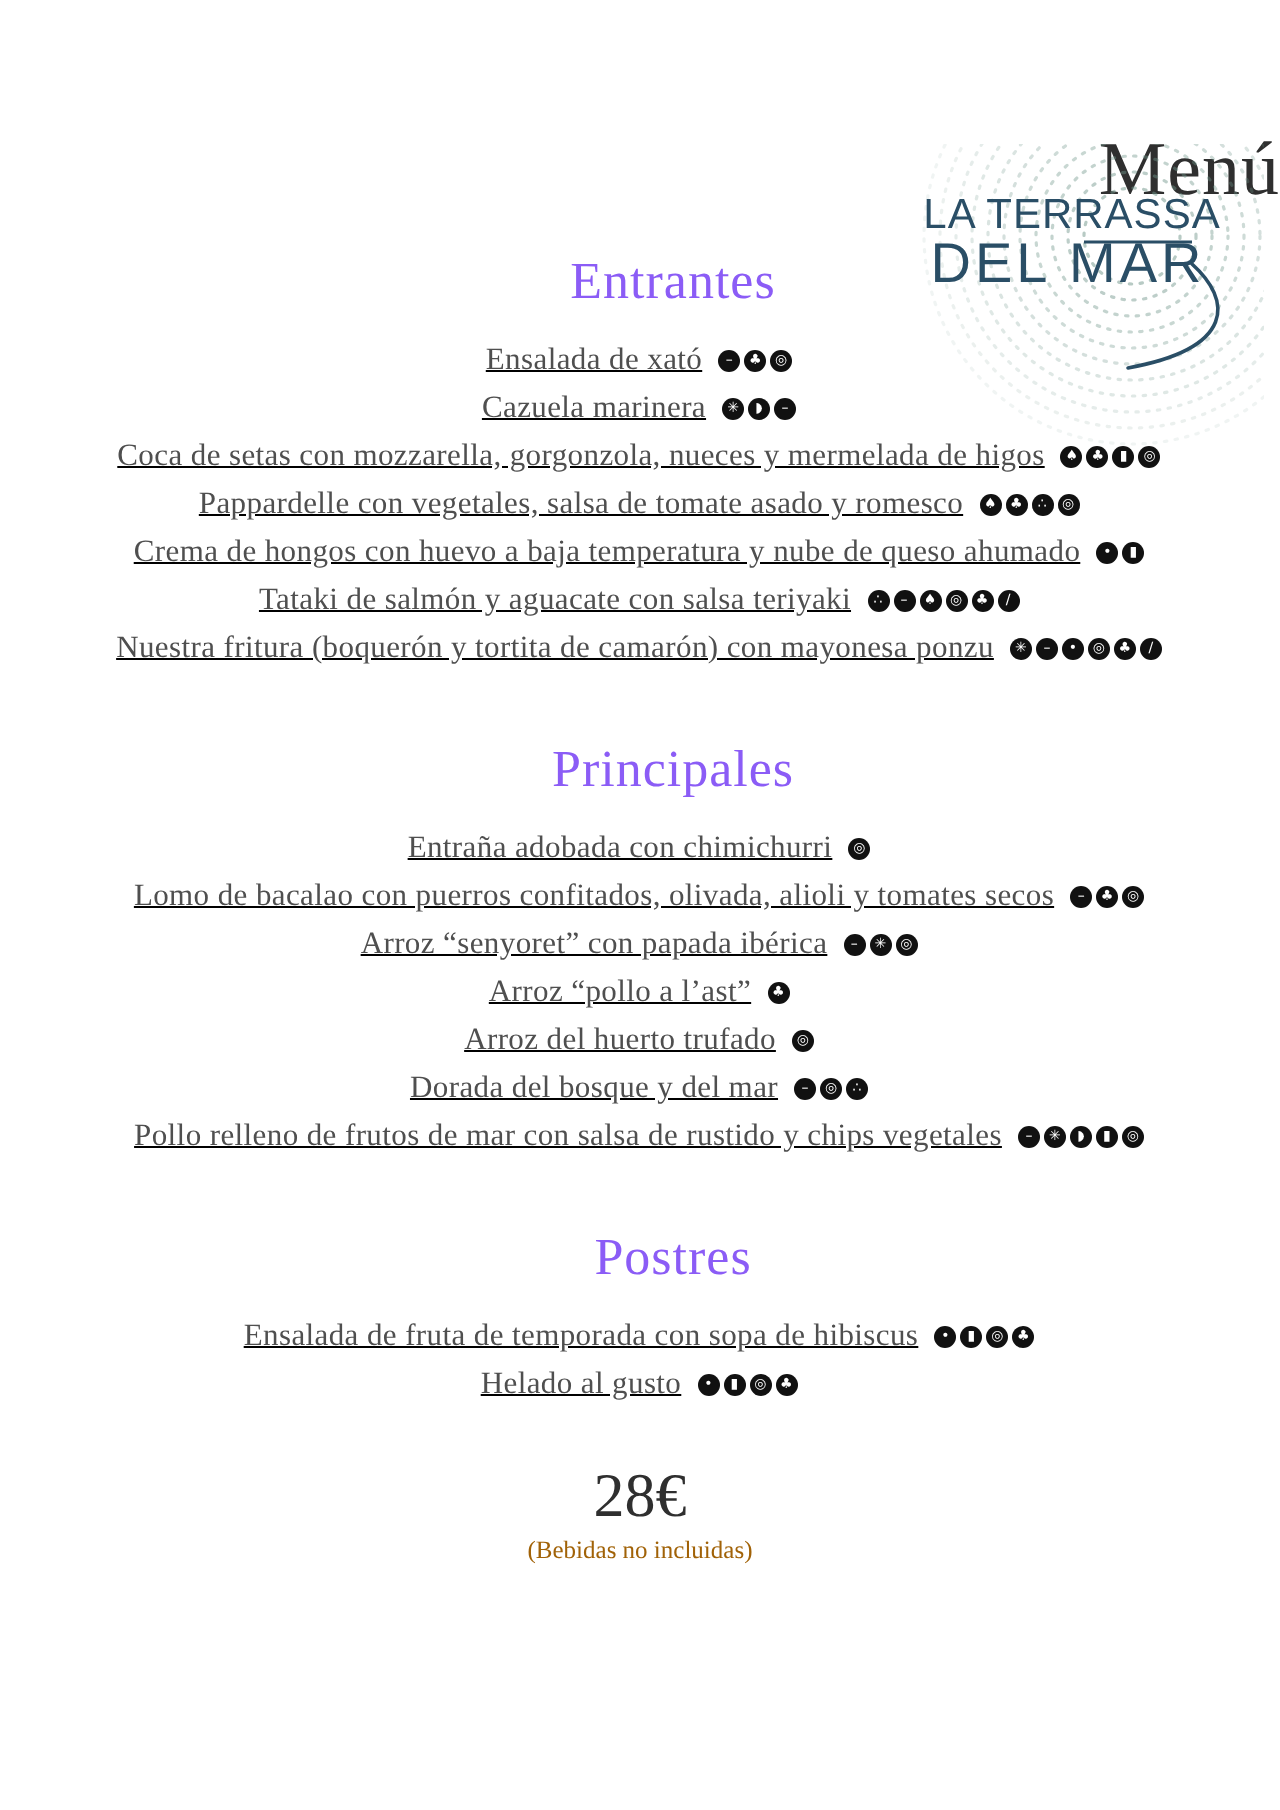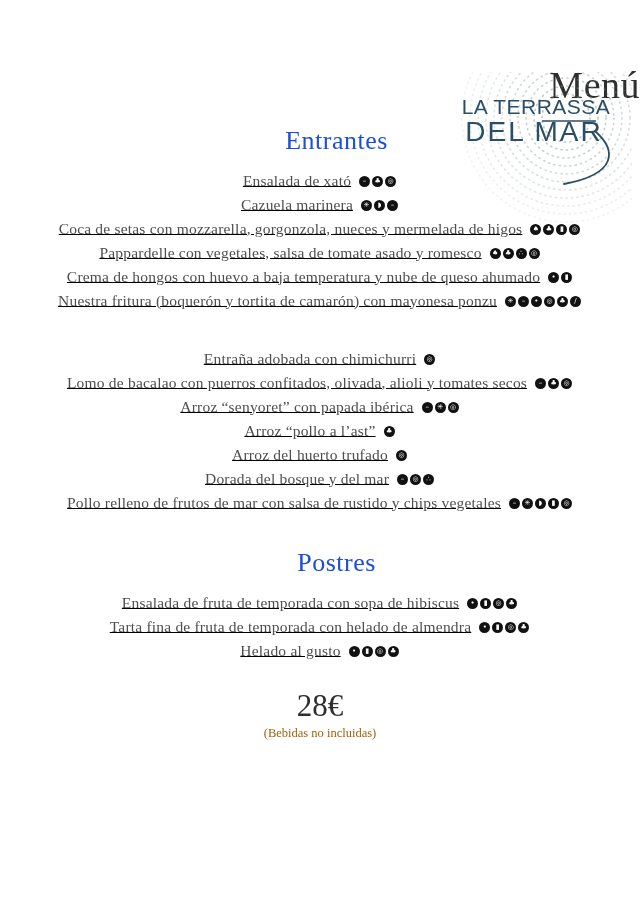--- a/index.html
+++ b/index.html
@@ -18,21 +18,21 @@
     margin:64px 0 0 0;text-align:right;
     font-size:38px;font-weight:400;letter-spacing:.5px;color:#2f2f2f;line-height:42px;
   }
 
   
   .menu-sections{width:640px;}
   .menu-section{margin-top:34px;}
   .menu-section:first-child{margin-top:20px;}
   .section-heading{
     margin:0 12px 12px 0;text-align:center;
-    font-size:26px;font-weight:400;letter-spacing:.5px;color:#1d4ed8;line-height:30px;padding-left:45px;
+    font-size:26px;font-weight:400;letter-spacing:.5px;color:#8b5cf6;line-height:30px;padding-left:45px;
   }
   .menu-item{
     text-align:center;line-height:24px;height:24px;white-space:nowrap;text-decoration:underline;
   }
   .item-text{
     font-size:15.5px;color:#4f4f4f;letter-spacing:.2px;vertical-align:middle;
   }
   .icon-row{
     display:inline-block;margin-left:7px;vertical-align:middle;line-height:0;
   }
@@ -79,35 +79,36 @@
   <h1 class="page-title">Menú</h1>
 
   <main class="menu-sections">
       <section class="menu-section">
         <h2 class="section-heading">Entrantes</h2>
         <div class="menu-item"><span class="item-text">Ensalada de xató</span><span class="icon-row"><span class="allergen">–</span><span class="allergen">♣</span><span class="allergen">◎</span></span></div>
         <div class="menu-item"><span class="item-text">Cazuela marinera</span><span class="icon-row"><span class="allergen">✳</span><span class="allergen">◗</span><span class="allergen">–</span></span></div>
         <div class="menu-item"><span class="item-text">Coca de setas con mozzarella, gorgonzola, nueces y mermelada de higos</span><span class="icon-row"><span class="allergen">♠</span><span class="allergen">♣</span><span class="allergen">▮</span><span class="allergen">◎</span></span></div>
         <div class="menu-item"><span class="item-text">Pappardelle con vegetales, salsa de tomate asado y romesco</span><span class="icon-row"><span class="allergen">♠</span><span class="allergen">♣</span><span class="allergen">∴</span><span class="allergen">◎</span></span></div>
         <div class="menu-item"><span class="item-text">Crema de hongos con huevo a baja temperatura y nube de queso ahumado</span><span class="icon-row"><span class="allergen">•</span><span class="allergen">▮</span></span></div>
+        <div class="menu-item"><span class="item-text">Tataki de salmón y aguacate con salsa teriyaki</span><span class="icon-row"><span class="allergen">∴</span><span class="allergen">–</span><span class="allergen">♠</span><span class="allergen">◎</span><span class="allergen">♣</span><span class="allergen">/</span></span></div>
         <div class="menu-item"><span class="item-text">Nuestra fritura (boquerón y tortita de camarón) con mayonesa ponzu</span><span class="icon-row"><span class="allergen">✳</span><span class="allergen">–</span><span class="allergen">•</span><span class="allergen">◎</span><span class="allergen">♣</span><span class="allergen">/</span></span></div>
       </section>
       <section class="menu-section">
+        <h2 class="section-heading">Principales</h2>
         <div class="menu-item"><span class="item-text">Entraña adobada con chimichurri</span><span class="icon-row"><span class="allergen">◎</span></span></div>
         <div class="menu-item"><span class="item-text">Lomo de bacalao con puerros confitados, olivada, alioli y tomates secos</span><span class="icon-row"><span class="allergen">–</span><span class="allergen">♣</span><span class="allergen">◎</span></span></div>
         <div class="menu-item"><span class="item-text">Arroz “senyoret” con papada ibérica</span><span class="icon-row"><span class="allergen">–</span><span class="allergen">✳</span><span class="allergen">◎</span></span></div>
         <div class="menu-item"><span class="item-text">Arroz “pollo a l’ast”</span><span class="icon-row"><span class="allergen">♣</span></span></div>
         <div class="menu-item"><span class="item-text">Arroz del huerto trufado</span><span class="icon-row"><span class="allergen">◎</span></span></div>
         <div class="menu-item"><span class="item-text">Dorada del bosque y del mar</span><span class="icon-row"><span class="allergen">–</span><span class="allergen">◎</span><span class="allergen">∴</span></span></div>
         <div class="menu-item"><span class="item-text">Pollo relleno de frutos de mar con salsa de rustido y chips vegetales</span><span class="icon-row"><span class="allergen">–</span><span class="allergen">✳</span><span class="allergen">◗</span><span class="allergen">▮</span><span class="allergen">◎</span></span></div>
       </section>
       <section class="menu-section">
         <h2 class="section-heading">Postres</h2>
         <div class="menu-item"><span class="item-text">Ensalada de fruta de temporada con sopa de hibiscus</span><span class="icon-row"><span class="allergen">•</span><span class="allergen">▮</span><span class="allergen">◎</span><span class="allergen">♣</span></span></div>
-        <div class="menu-item"><span class="item-text">Tarta fina de fruta de temporada con helado de almendra</span><span class="icon-row"><span class="allergen">•</span><span class="allergen">▮</span><span class="allergen">◎</span><span class="allergen">♣</span></span></div>
         <div class="menu-item"><span class="item-text">Helado al gusto</span><span class="icon-row"><span class="allergen">•</span><span class="allergen">▮</span><span class="allergen">◎</span><span class="allergen">♣</span></span></div>
       </section>
     </main>
 
   <div class="price-block">
     <div class="menu-price">28€</div>
     <div class="price-note">(Bebidas no incluidas)</div>
   </div>
 
 </div>

